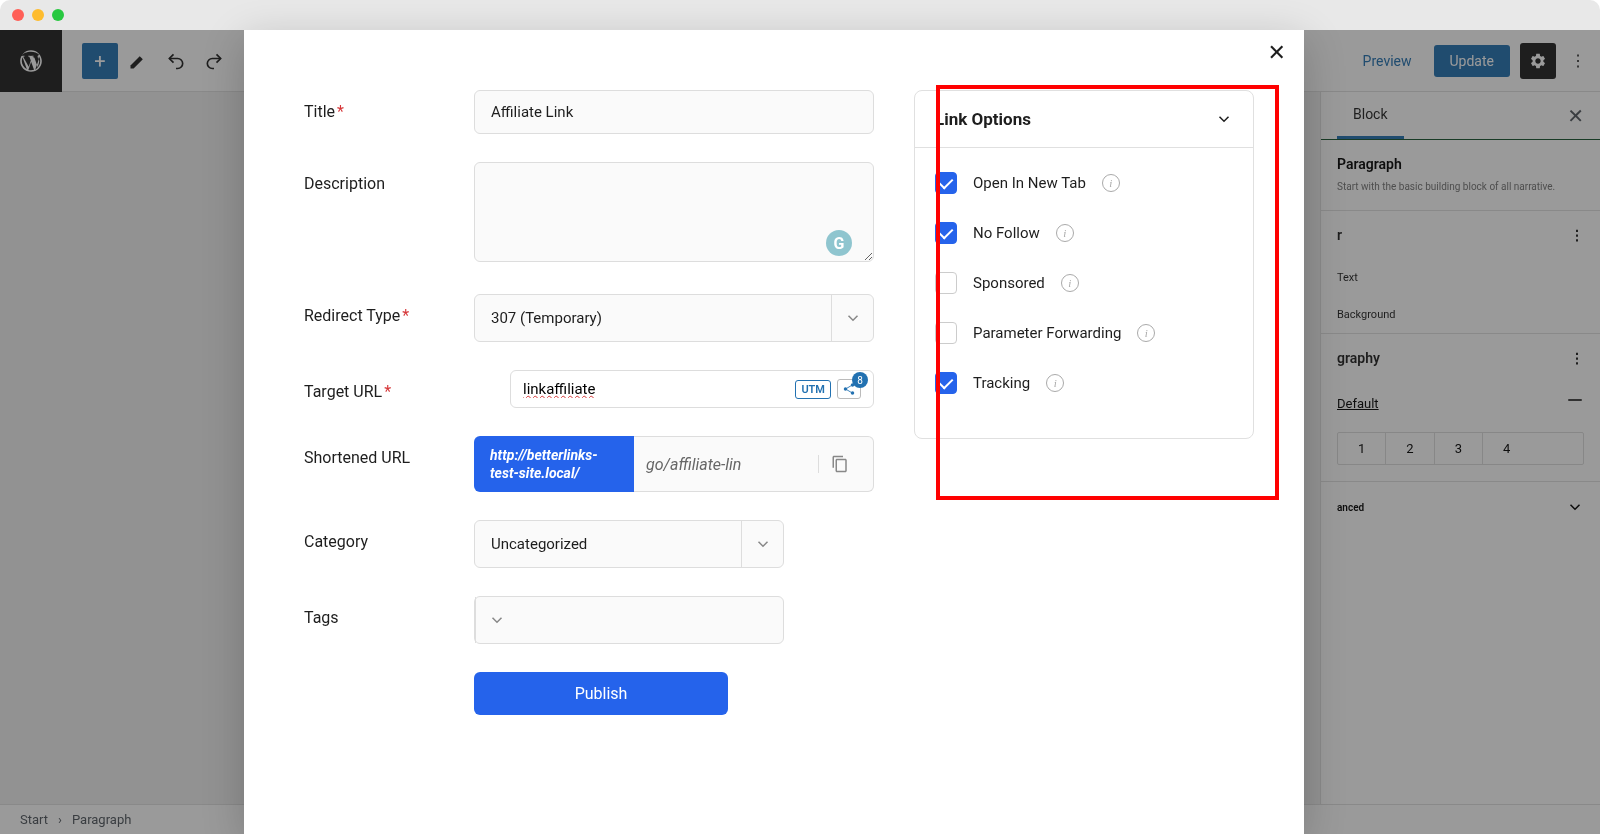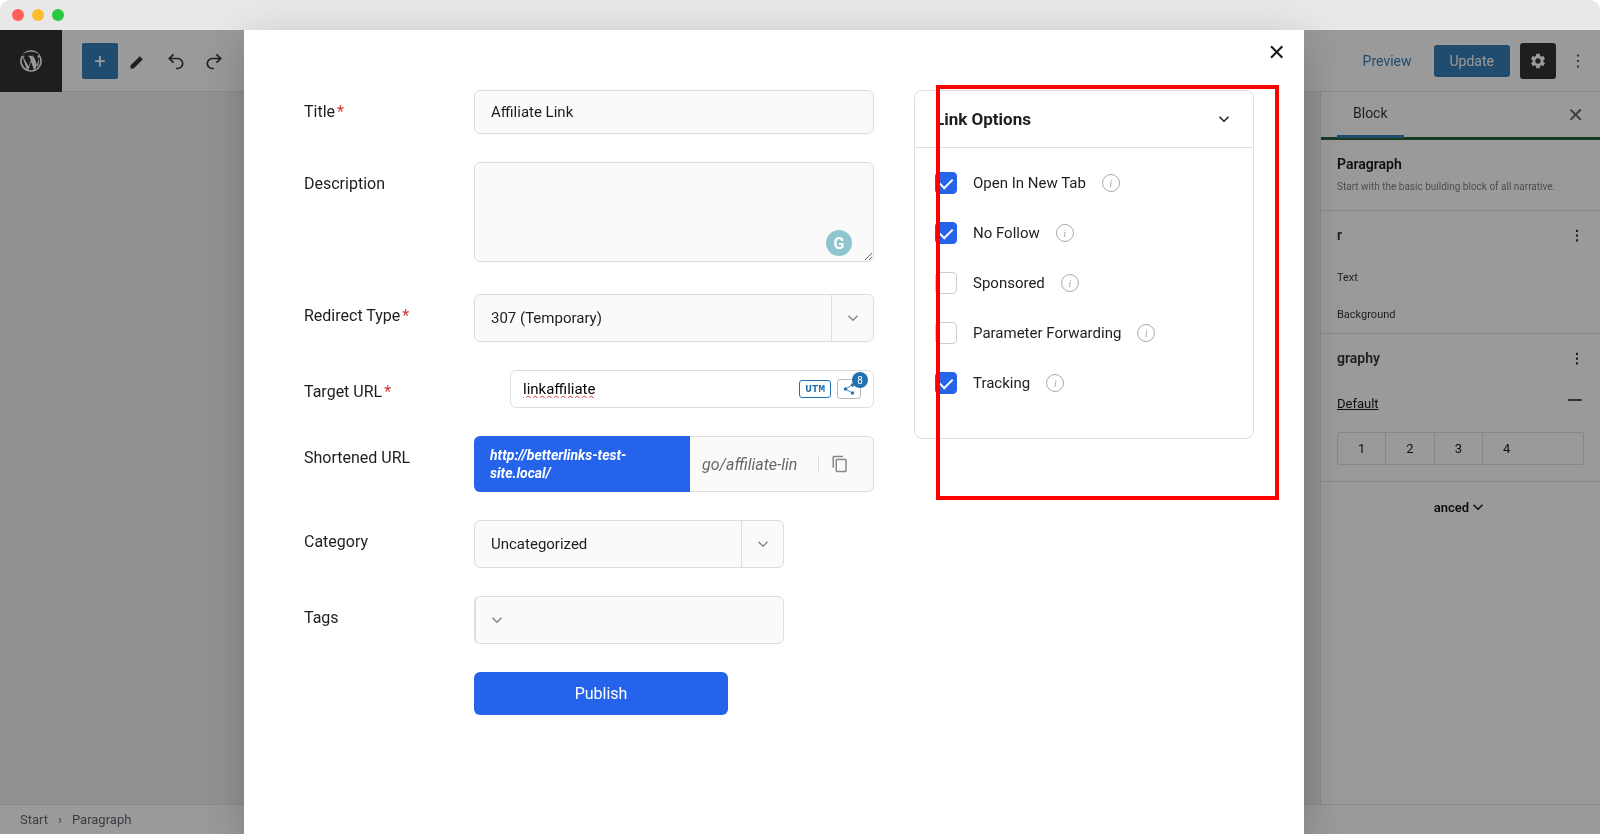--- a/index.html
+++ b/index.html
@@ -22,35 +22,35 @@
     .wp-tool-btn { width: 36px; height: 36px; display: flex; align-items: center; justify-content: center; color: #1e1e1e; margin-left: 2px; }
     .wp-tool-btn svg { width: 20px; height: 20px; }
     .wp-topbar-right { margin-left: auto; display: flex; align-items: center; gap: 10px; padding-right: 10px; }
     .wp-preview-btn { padding: 8px 12px; color: #2271b1; font-size: 14px; }
     .wp-update-btn { padding: 8px 16px; background: #2271b1; color: #fff; border-radius: 3px; font-size: 14px; }
     .wp-settings-btn { width: 36px; height: 36px; background: #1e1e1e; color: #fff; display: flex; align-items: center; justify-content: center; border-radius: 3px; }
     .wp-more-btn { width: 24px; height: 36px; display: flex; align-items: center; justify-content: center; color: #1e1e1e; }
     
     
     .wp-sidebar { position: absolute; right: 0; top: 62px; width: 280px; height: calc(100% - 62px); background: #fff; border-left: 1px solid #e0e0e0; }
-    .wp-sidebar-tabs { display: flex; border-bottom: 3px solid #14532d; align-items: center; height: 48px; padding: 0 16px; }
+    .wp-sidebar-tabs { display: flex; border-bottom: 1px solid #14532d; align-items: center; height: 48px; padding: 0 16px; }
     .wp-tab { padding: 14px 16px; font-size: 14px; color: #50575e; cursor: pointer; }
     .wp-tab.active { color: #1e1e1e; border-bottom: 3px solid #2271b1; }
     .wp-tab-close { margin-left: auto; font-size: 20px; color: #50575e; cursor: pointer; }
     .wp-block-info { padding: 16px; border-bottom: 1px solid #e0e0e0; }
     .wp-block-title { font-size: 14px; font-weight: 600; margin-bottom: 8px; }
     .wp-block-desc { font-size: 10px; color: #757575; line-height: 1.4; }
     .wp-panel { border-bottom: 1px solid #e0e0e0; }
     .wp-panel-header { padding: 16px; display: flex; align-items: center; justify-content: space-between; font-size: 14px; font-weight: 600; color: #1e1e1e; }
     .wp-color-item { padding: 12px 16px; display: flex; align-items: center; gap: 12px; font-size: 11px; color: #1e1e1e; }
     .wp-typo { padding: 12px 16px; display: flex; align-items: center; justify-content: space-between; font-size: 13px; text-decoration: underline; }
     .wp-typo-opts { display: flex; border: 1px solid #ddd; border-radius: 2px; overflow: hidden; }
     .wp-typo-opt { padding: 8px 20px; border-right: 1px solid #ddd; font-size: 13px; }
     .wp-typo-opt:last-child { border-right: 0; }
-    .wp-advanced { padding: 16px; display: flex; align-items: center; justify-content: center; font-size: 13px; font-weight: 600; }
+    .wp-advanced { padding: 16px; display: flex; align-items: center; justify-content: space-between; font-size: 10px; font-weight: 600; }
     
     
     .wp-breadcrumb { position: absolute; bottom: 0; left: 0; height: 30px; background: #fff; border-top: 1px solid #e0e0e0; display: flex; align-items: center; padding: 0 20px; font-size: 13px; color: #50575e; gap: 10px; width: 100%; }
     
     
     .dark-overlay { position: absolute; top: 30px; left: 0; width: 1600px; height: 804px; background: rgba(30,30,30,0.45); }
     
     
     .modal { position: absolute; top: 30px; left: 244px; width: 1060px; height: 804px; background: #fff; box-shadow: 0 10px 40px rgba(0,0,0,0.2); }
     .modal-close { position: absolute; top: 10px; right: 18px; font-size: 22px; color: #1e1e1e; cursor: pointer; }
@@ -66,27 +66,27 @@
     .field-textarea { width: 100%; padding: 12px 16px; border: 1px solid #ddd; border-radius: 6px; font-size: 15px; height: 100px; resize: both; background: #fafafa; position: relative; }
     .grammarly-badge { position: absolute; bottom: 10px; right: 22px; width: 26px; height: 26px; border-radius: 50%; background: #8fc5cf; color: #fff; display: flex; align-items: center; justify-content: center; font-size: 16px; font-weight: bold; }
     .textarea-wrap { position: relative; }
     
     .field-select { width: 100%; border: 1px solid #ddd; border-radius: 6px; background: #fafafa; display: flex; align-items: center; }
     .field-select-text { flex: 1; padding: 12px 16px; font-size: 15px; color: #1e1e1e; }
     .field-select-arrow { width: 42px; height: 46px; display: flex; align-items: center; justify-content: center; border-left: 1px solid #ddd; color: #888; }
     
     .target-url-wrap { position: relative; border: 1px solid #ddd; border-radius: 6px; background: #fff; display: flex; align-items: center; padding: 8px 12px; margin-left: 36px; }
     .target-url-input { flex: 1; border: none; outline: none; font-size: 15px; text-decoration: underline; text-decoration-color: #d63638; text-decoration-style: wavy; text-decoration-thickness: 1px; background: transparent; }
-    .utm-badge { border: 1px solid #2271b1; color: #2271b1; font-size: 11px; padding: 2px 5px; border-radius: 3px; font-weight: 600; font-family: Liberation Mono, monospace; }
+    .utm-badge { border: 1px solid #2271b1; color: #2271b1; font-size: 11px; padding: 2px 5px; border-radius: 3px; font-weight: 600; }
     .share-badge { position: relative; border: 1px solid #bbb; padding: 2px 4px; border-radius: 3px; margin-left: 6px; display: flex; align-items: center; }
     .share-badge svg { width: 14px; height: 14px; fill: #2271b1; }
     .share-count { position: absolute; top: -8px; right: -8px; width: 16px; height: 16px; background: #2271b1; color: #fff; border-radius: 50%; font-size: 10px; display: flex; align-items: center; justify-content: center; }
     
     .short-url-wrap { display: flex; align-items: stretch; }
-    .short-url-base { background: #2563eb; color: #fff; padding: 10px 16px; border-radius: 6px 0 0 6px; font-style: italic; font-weight: bold; font-size: 14px; line-height: 1.3; width: 216px; }
+    .short-url-base { background: #2563eb; color: #fff; padding: 10px 16px; border-radius: 6px 0 0 6px; font-style: italic; font-weight: bold; font-size: 14px; line-height: 1.3; width: 160px; }
     .short-url-slug { flex: 1; border: 1px solid #ddd; border-left: 0; border-radius: 0 6px 6px 0; padding: 12px; font-style: italic; color: #666; background: #fafafa; display: flex; align-items: center; }
     .short-url-copy { padding: 0 12px; display: flex; align-items: center; color: #888; border-left: 1px solid #ddd; }
     
     .field-select-sm { width: 310px; border: 1px solid #ddd; border-radius: 6px; background: #fafafa; display: flex; align-items: center; }
     .field-select-sm .field-select-text { padding: 12px 16px; font-size: 15px; }
     .field-select-sm .placeholder { color: #888; }
     
     .publish-btn { background: #2563eb; color: #fff; padding: 12px 40px; border-radius: 6px; font-size: 16px; border: none; cursor: pointer; width: 254px; }
     
     .link-options-panel { border: 1px solid #e0e0e0; border-radius: 8px; padding: 0; }

